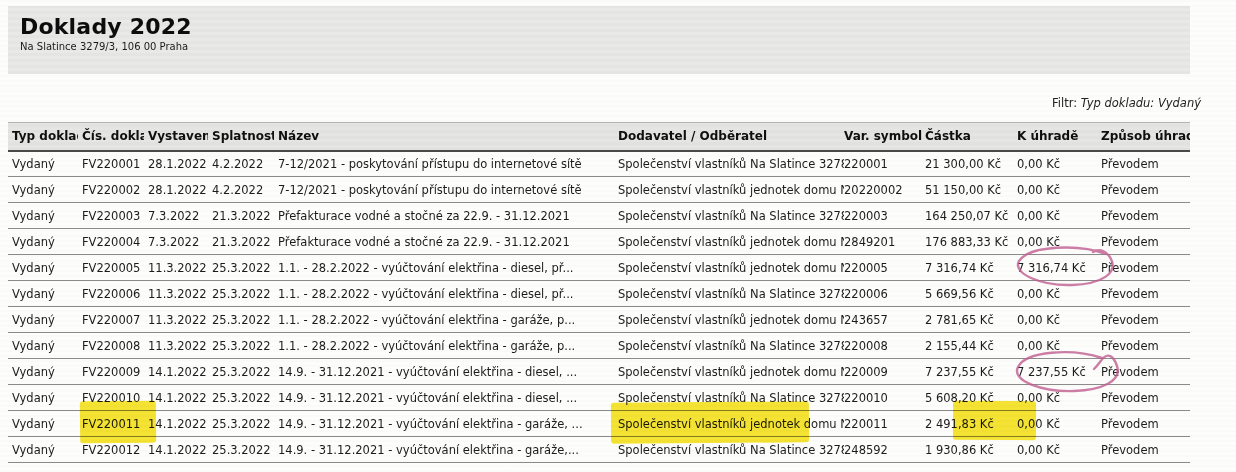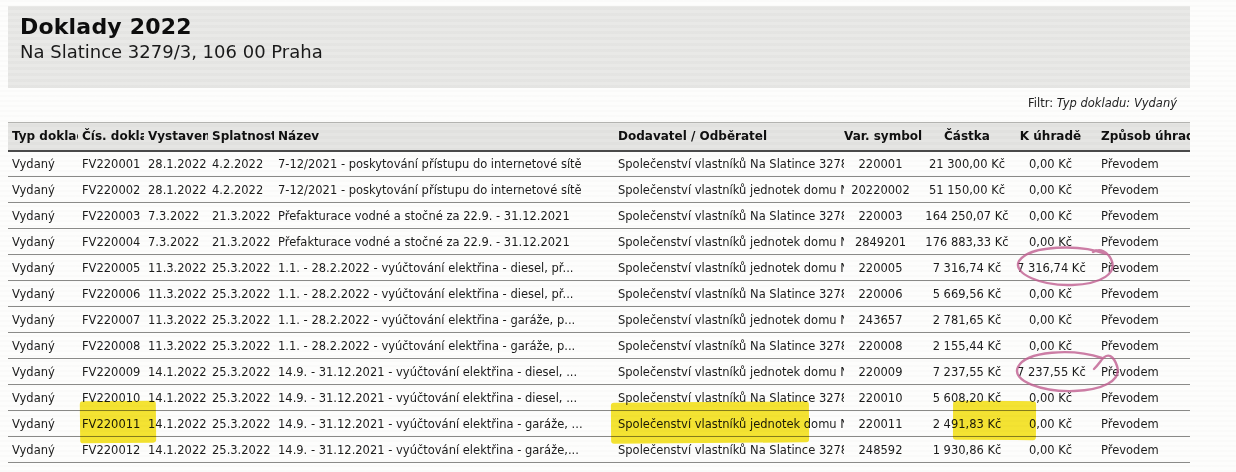--- a/index.html
+++ b/index.html
@@ -5,30 +5,30 @@
   * { margin:0; padding:0; box-sizing:border-box; }
   body { background:#ffffff; font-family:"DejaVu Sans", sans-serif; }
   .page {
     position:relative; width:1236px; height:472px; overflow:hidden;
     background:#fdfdfc;
     background-image: repeating-linear-gradient(0deg, rgba(0,0,0,0.012) 0 2px, transparent 2px 5px);
     color:#181818;
   }
   
   .title-band {
-    position:absolute; left:8px; top:6px; width:1182px; height:82px;
+    position:absolute; left:8px; top:6px; width:1182px; height:68px;
     background:#e9e9e7;
     background-image: repeating-linear-gradient(0deg, rgba(0,0,0,0.02) 0 3px, transparent 3px 6px);
     padding:8px 0 0 12px;
   }
   .doc-title { font-size:22px; font-weight:700; letter-spacing:0.2px; color:#0d0d0d; }
   .doc-subtitle { font-size:12.5px; margin-top:9px; color:#1a1a1a; }
-  .doc-address { font-size:18px; margin-top:2px; color:#1a1a1a; }
-  
-  .filter-line { position:absolute; top:96px; right:59px; font-size:11.5px; color:#222; }
+  .doc-address { font-size:10px; margin-top:2px; color:#1a1a1a; }
+  
+  .filter-line { position:absolute; top:96px; right:35px; font-size:11.5px; color:#222; }
   .filter-line .flt-val { font-style:italic; }
   
   table.doc-table {
     position:absolute; left:8px; top:122px; width:1182px;
     border-collapse:collapse; table-layout:fixed;
     font-size:11.5px; color:#1b1b1b;
   }
   table.doc-table thead tr {
     background:#e5e5e3;
     background-image: repeating-linear-gradient(0deg, rgba(0,0,0,0.02) 0 3px, transparent 3px 6px);
@@ -36,21 +36,21 @@
   table.doc-table th {
     height:28px; font-size:12px; font-weight:700; color:#0f0f0f;
     border-top:1px solid #b3b3b0; border-bottom:2px solid #4a4a4a;
     white-space:nowrap; overflow:hidden;
   }
   table.doc-table td {
     height:26px; border-bottom:1px solid #8a8a88;
     white-space:nowrap; overflow:hidden;
   }
   .al-left  { text-align:left;  padding-left:4px;  }
-  .al-right { text-align:center; padding-right:8px;margin-left:36px; }
+  .al-right { text-align:left; padding-right:8px;margin-left:36px; }
   th.al-right { padding-right:8px; }
   td[data-name="cell-zpusob"], th[data-name="column-header-zpusob"] { padding-left:9px; }
   
   .hl-mark {
     position:absolute; mix-blend-mode:multiply; opacity:0.82;
     border-radius:3px; pointer-events:none;
   }
   .hl-1 { left:80px;  top:401px; width:76px;  height:42px; transform:rotate(-0.6deg); }
   .hl-2 { left:611px; top:402px; width:198px; height:41px; transform:rotate(-0.4deg); }
   .hl-3 { left:953px; top:401px; width:83px;  height:39px; transform:rotate(0.3deg); }

